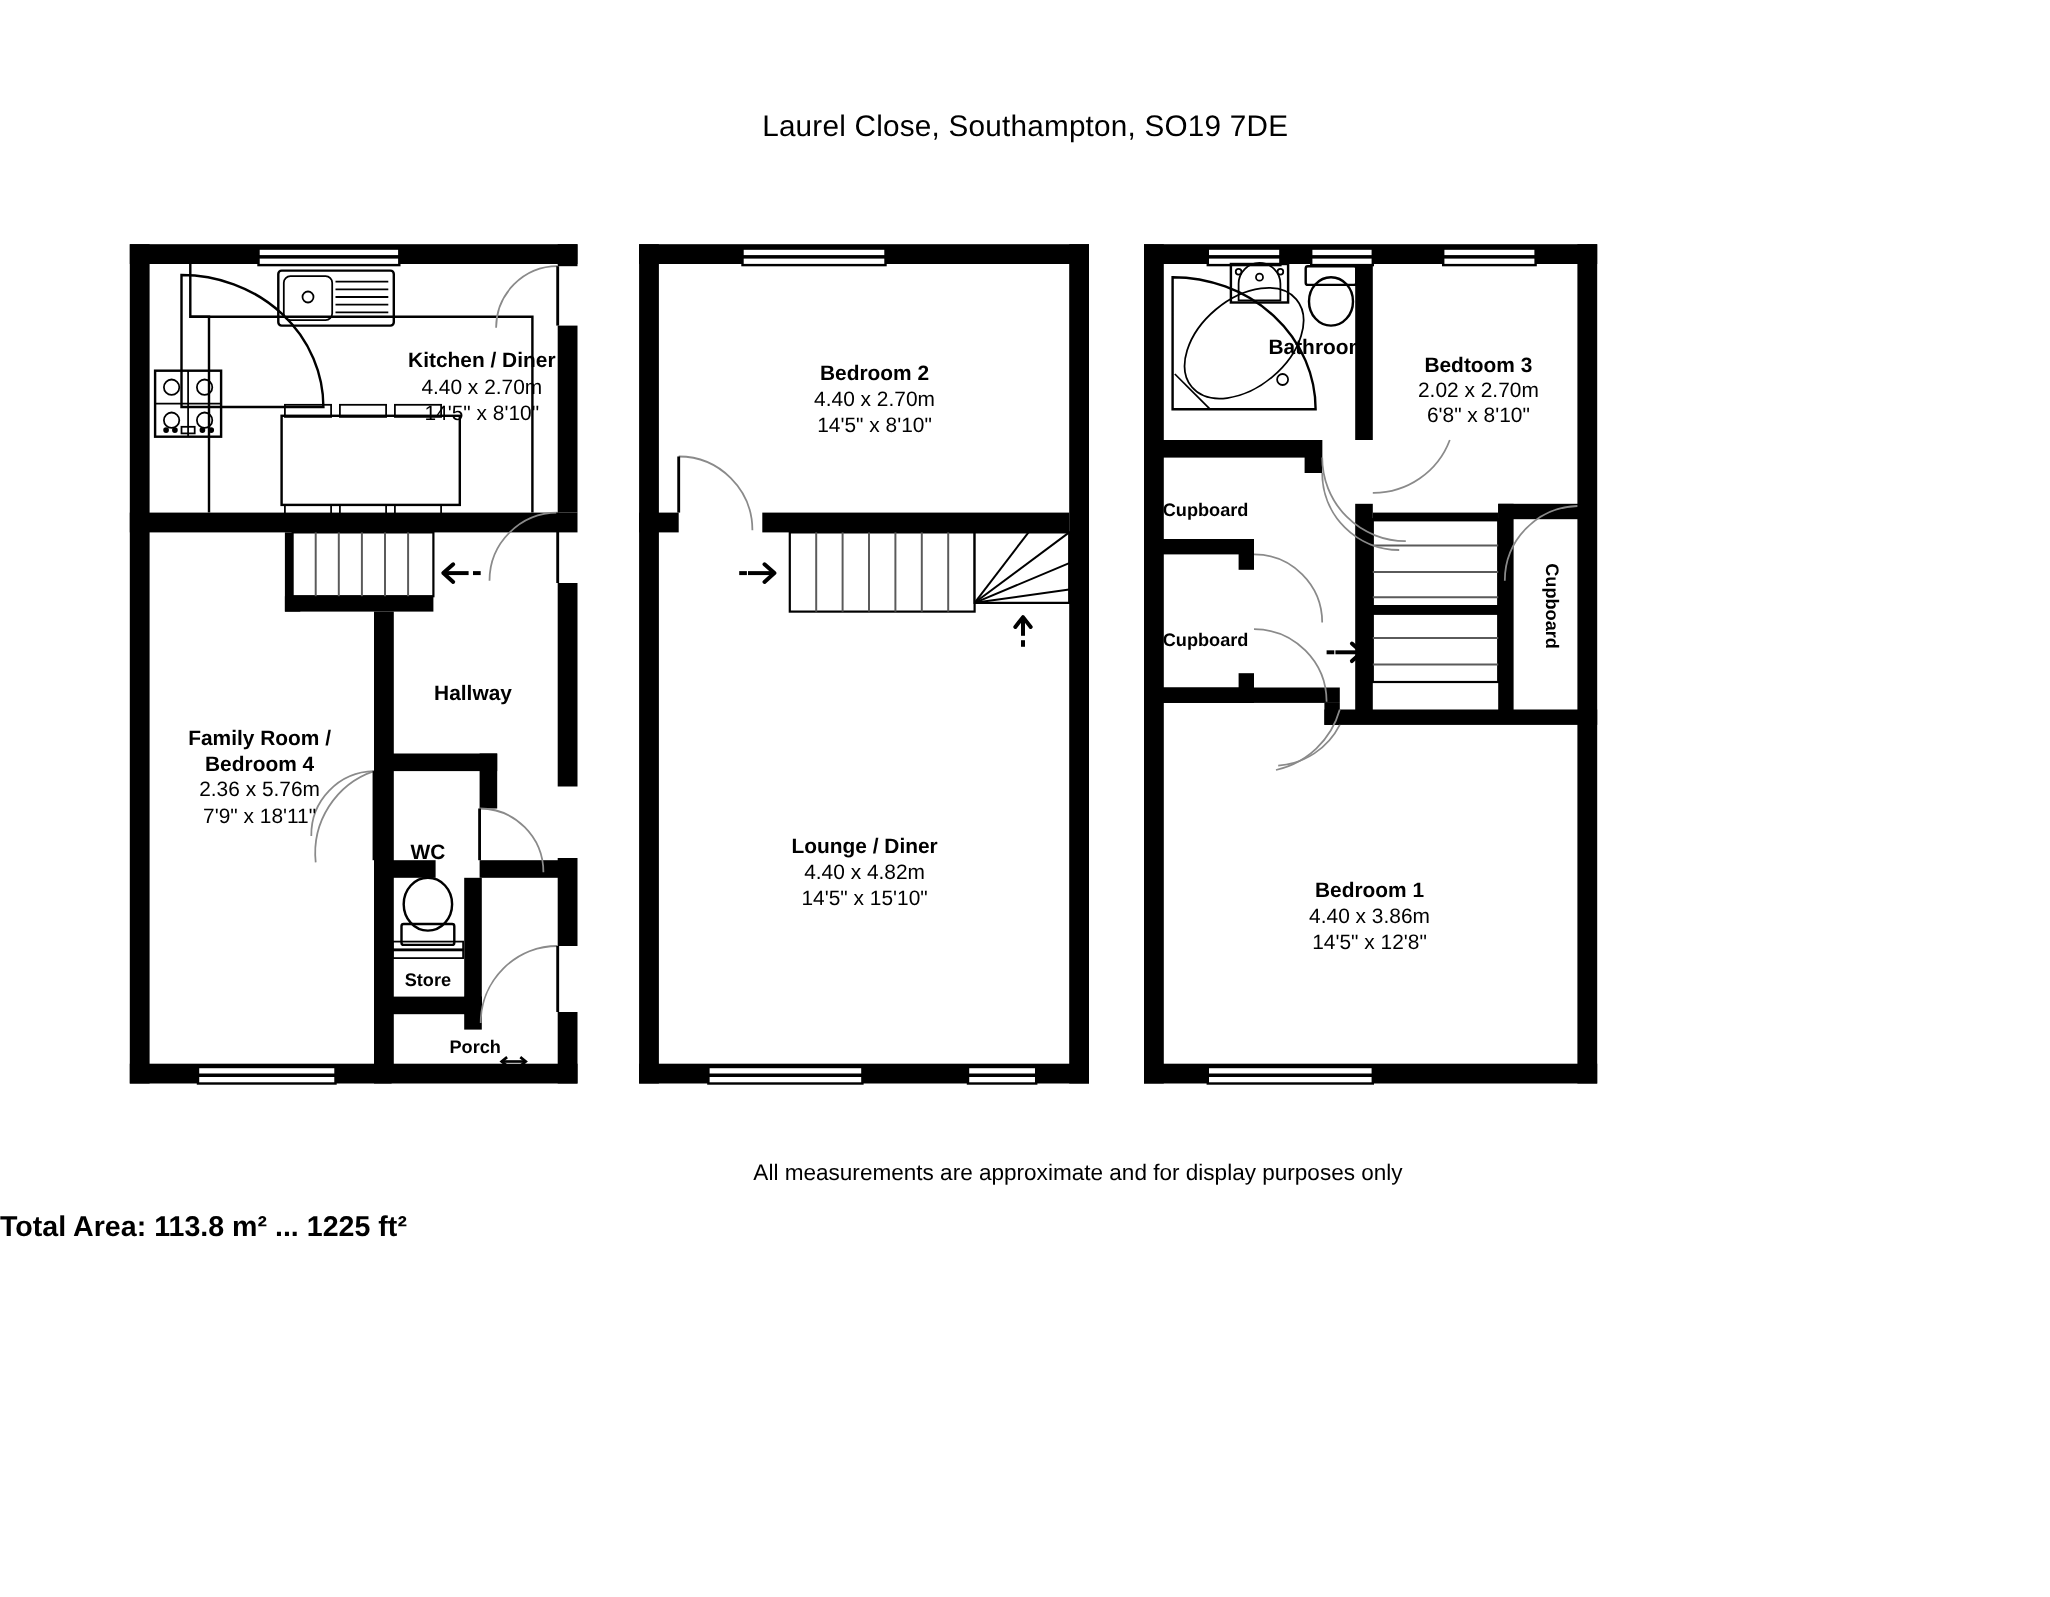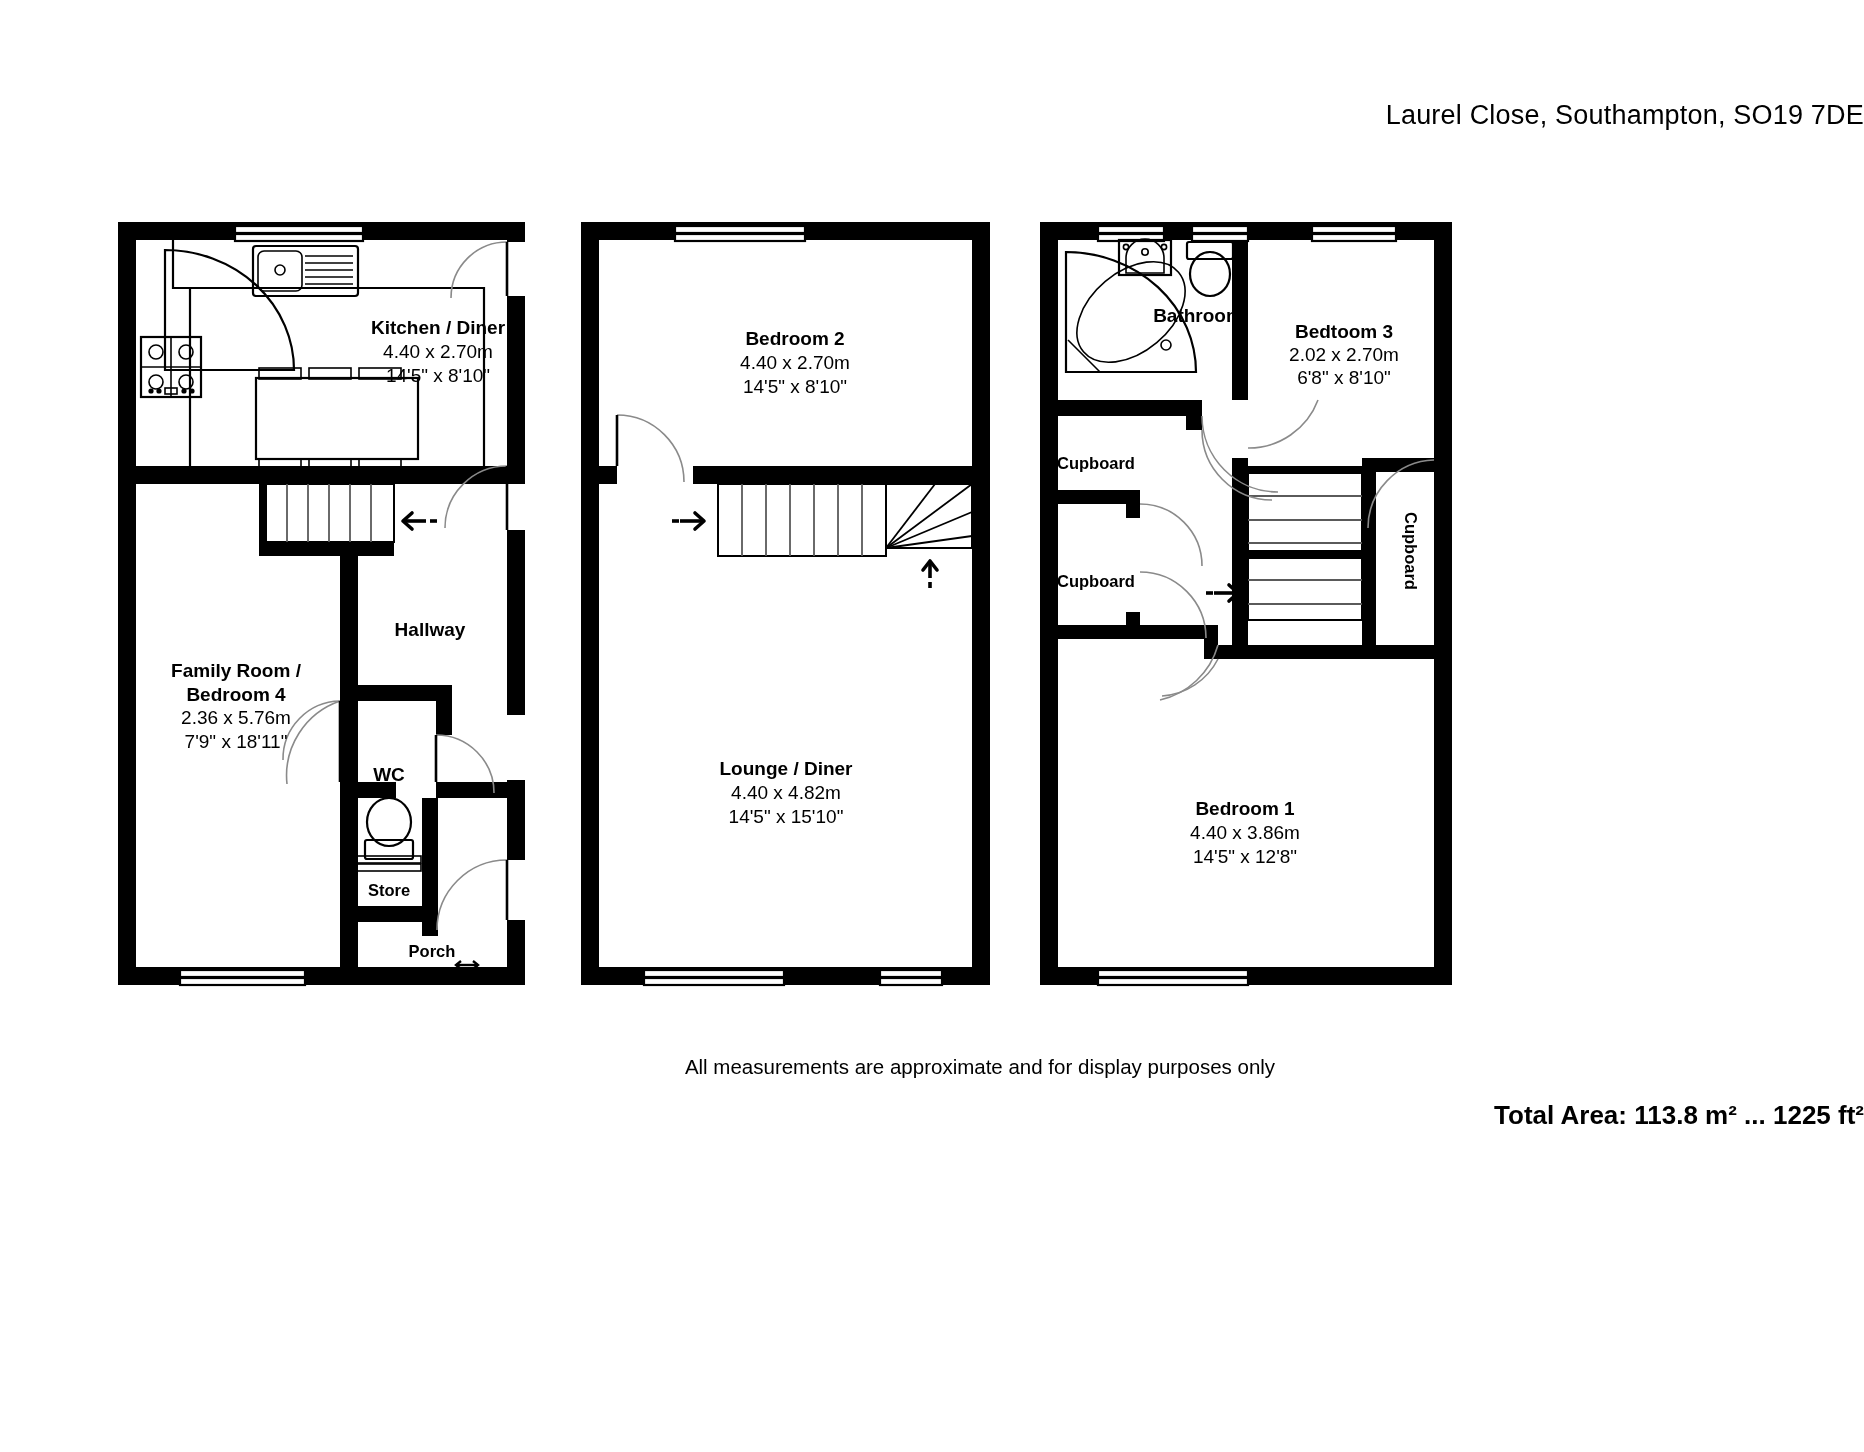--- a/index.html
+++ b/index.html
@@ -18,41 +18,41 @@
   #page {
     position: relative;
     width: 1864px;
     height: 1452px;
   }
   .title {
     position: absolute;
     top: 100px;
     left: 0;
     width: 1864px;
-    text-align: right;
+    text-align: center;
     font-size: 27px;
     font-weight: 400;
     letter-spacing: 0.2px;
   }
   .disclaimer {
     position: absolute;
     top: 1055px;
     left: 0;
     width: 1864px;
     text-align: center;
     font-size: 20.5px;
     font-weight: 400;
     padding-left: 48px;
   }
   .total-area {
     position: absolute;
     top: 1100px;
     left: 0;
     width: 1864px;
-    text-align: right;
+    text-align: left;
     font-size: 26px;
     font-weight: 700;
   }
   svg { display: block; }
   .plan-svg { position: absolute; top: 0; left: 0; }
   text { font-family: "Liberation Sans", sans-serif; fill: #000; }
   .lbl-b { font-weight: 700; font-size: 19px; }
   .lbl-n { font-weight: 400; font-size: 19px; }
   .lbl-sm { font-weight: 700; font-size: 16.5px; }
   .wall { fill: #000000; }

